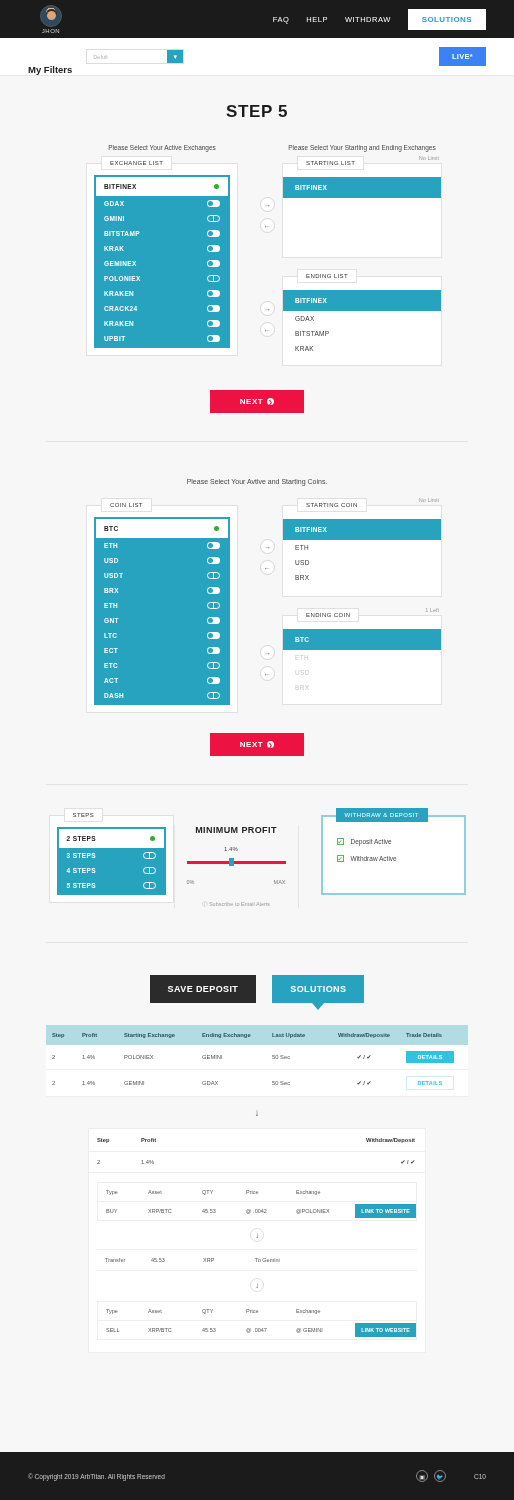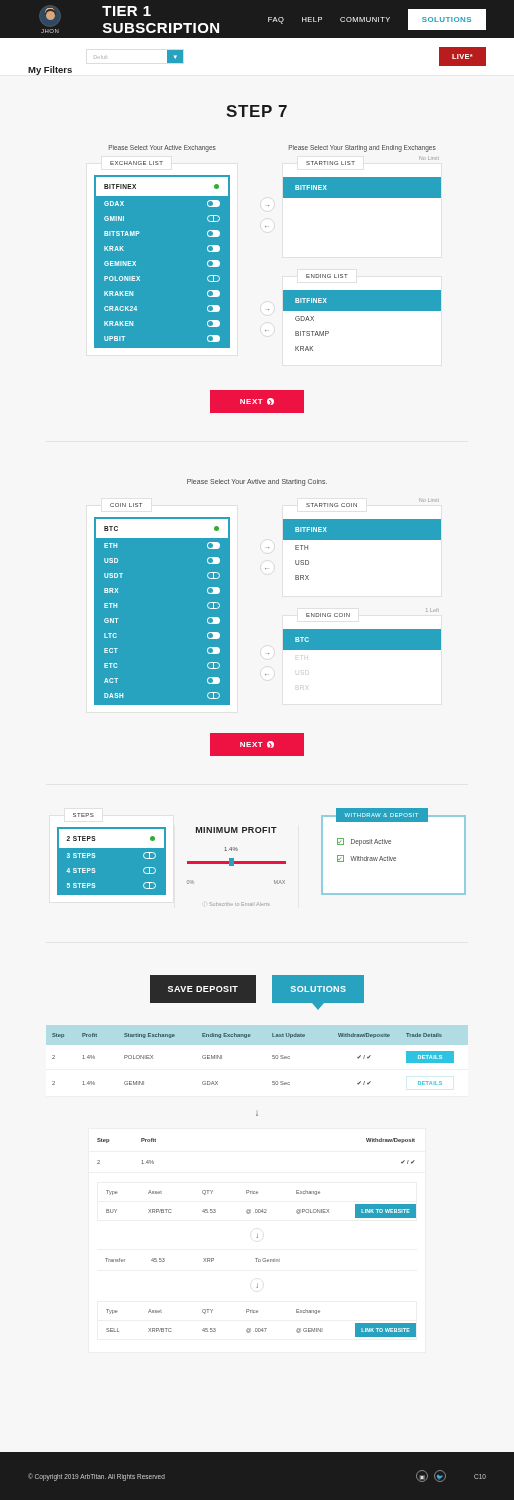--- a/index.html
+++ b/index.html
@@ -44,21 +44,21 @@
     border-bottom:1px solid #e6e6e6;
   }
   .filterbar .lbl { font-size:9.5px; font-weight:bold; color:#222;margin-top:26px; }
   .select-wrap { margin-left:14px; display:flex; width:98px; height:15px; border:1px solid #dcdcdc; background:#fff; }
   .select-val { flex:1; font-size:5.5px; color:#b0b0b0; padding:4px 0 0 6px; }
   .select-arrow {
     width:16px; background:#27a3c0; color:#fff; font-size:7px;
     display:flex; align-items:center; justify-content:center;
   }
   .live-badge {
-    margin-left:auto; background:#b91c1c; color:#fff; font-size:7.5px; font-weight:bold;
+    margin-left:auto; background:#3b82f6; color:#fff; font-size:7.5px; font-weight:bold;
     padding:5px 13px; letter-spacing:.3px;
   }
   
   .step-title { text-align:center; font-size:17px; font-weight:bold; letter-spacing:.6px; color:#1b1b1b; }
   .step-sub { text-align:center; font-size:7px; color:#444; margin-top:10px; }
   .sec { padding-top:26px; }
   .cols { display:flex; justify-content:center; gap:0; margin-top:14px; }
   .col-left { width:180px; display:flex; flex-direction:column; align-items:center; }
   .col-mid { width:30px; display:flex; flex-direction:column; align-items:center; }
   .col-right { width:160px; }
@@ -203,40 +203,39 @@
   .vercode { color:#ccc; font-size:6.5px; margin-left:22px; }
 </style>
 </head>
 <body>
 
 <div class="topbar">
   <div class="avatar-wrap">
     <div class="avatar"></div>
     <div class="avatar-name">JHON</div>
   </div>
-  <div class="brand">TIER 1 SUBSCRIPTION</div>
   <div class="nav">
     <a href="#">FAQ</a>
     <a href="#">HELP</a>
-    <a href="#">COMMUNITY</a>
+    <a href="#">WITHDRAW</a>
     <div class="solutions-btn">SOLUTIONS</div>
   </div>
 </div>
 
 <div class="filterbar">
   <div class="lbl">My Filters</div>
   <div class="select-wrap">
     <div class="select-val">Defult</div>
     <div class="select-arrow">▾</div>
   </div>
   <div class="live-badge">LIVE*</div>
 </div>
 
 <div class="sec">
-  <div class="step-title">STEP 7</div>
+  <div class="step-title">STEP 5</div>
   <div class="cols" style="margin-top:22px">
     <div class="col-left">
       <div class="col-head">Please Select Your Active Exchanges</div>
       <div class="panel" style="width:152px">
         <div class="panel-legend">EXCHANGE LIST</div>
         <div class="toglist">
           <div class="toglist-inner" id="ex-list">
               <div class="tog-row active">
                 <span>BITFINEX</span>
                 <span class="switch on-green"></span>

